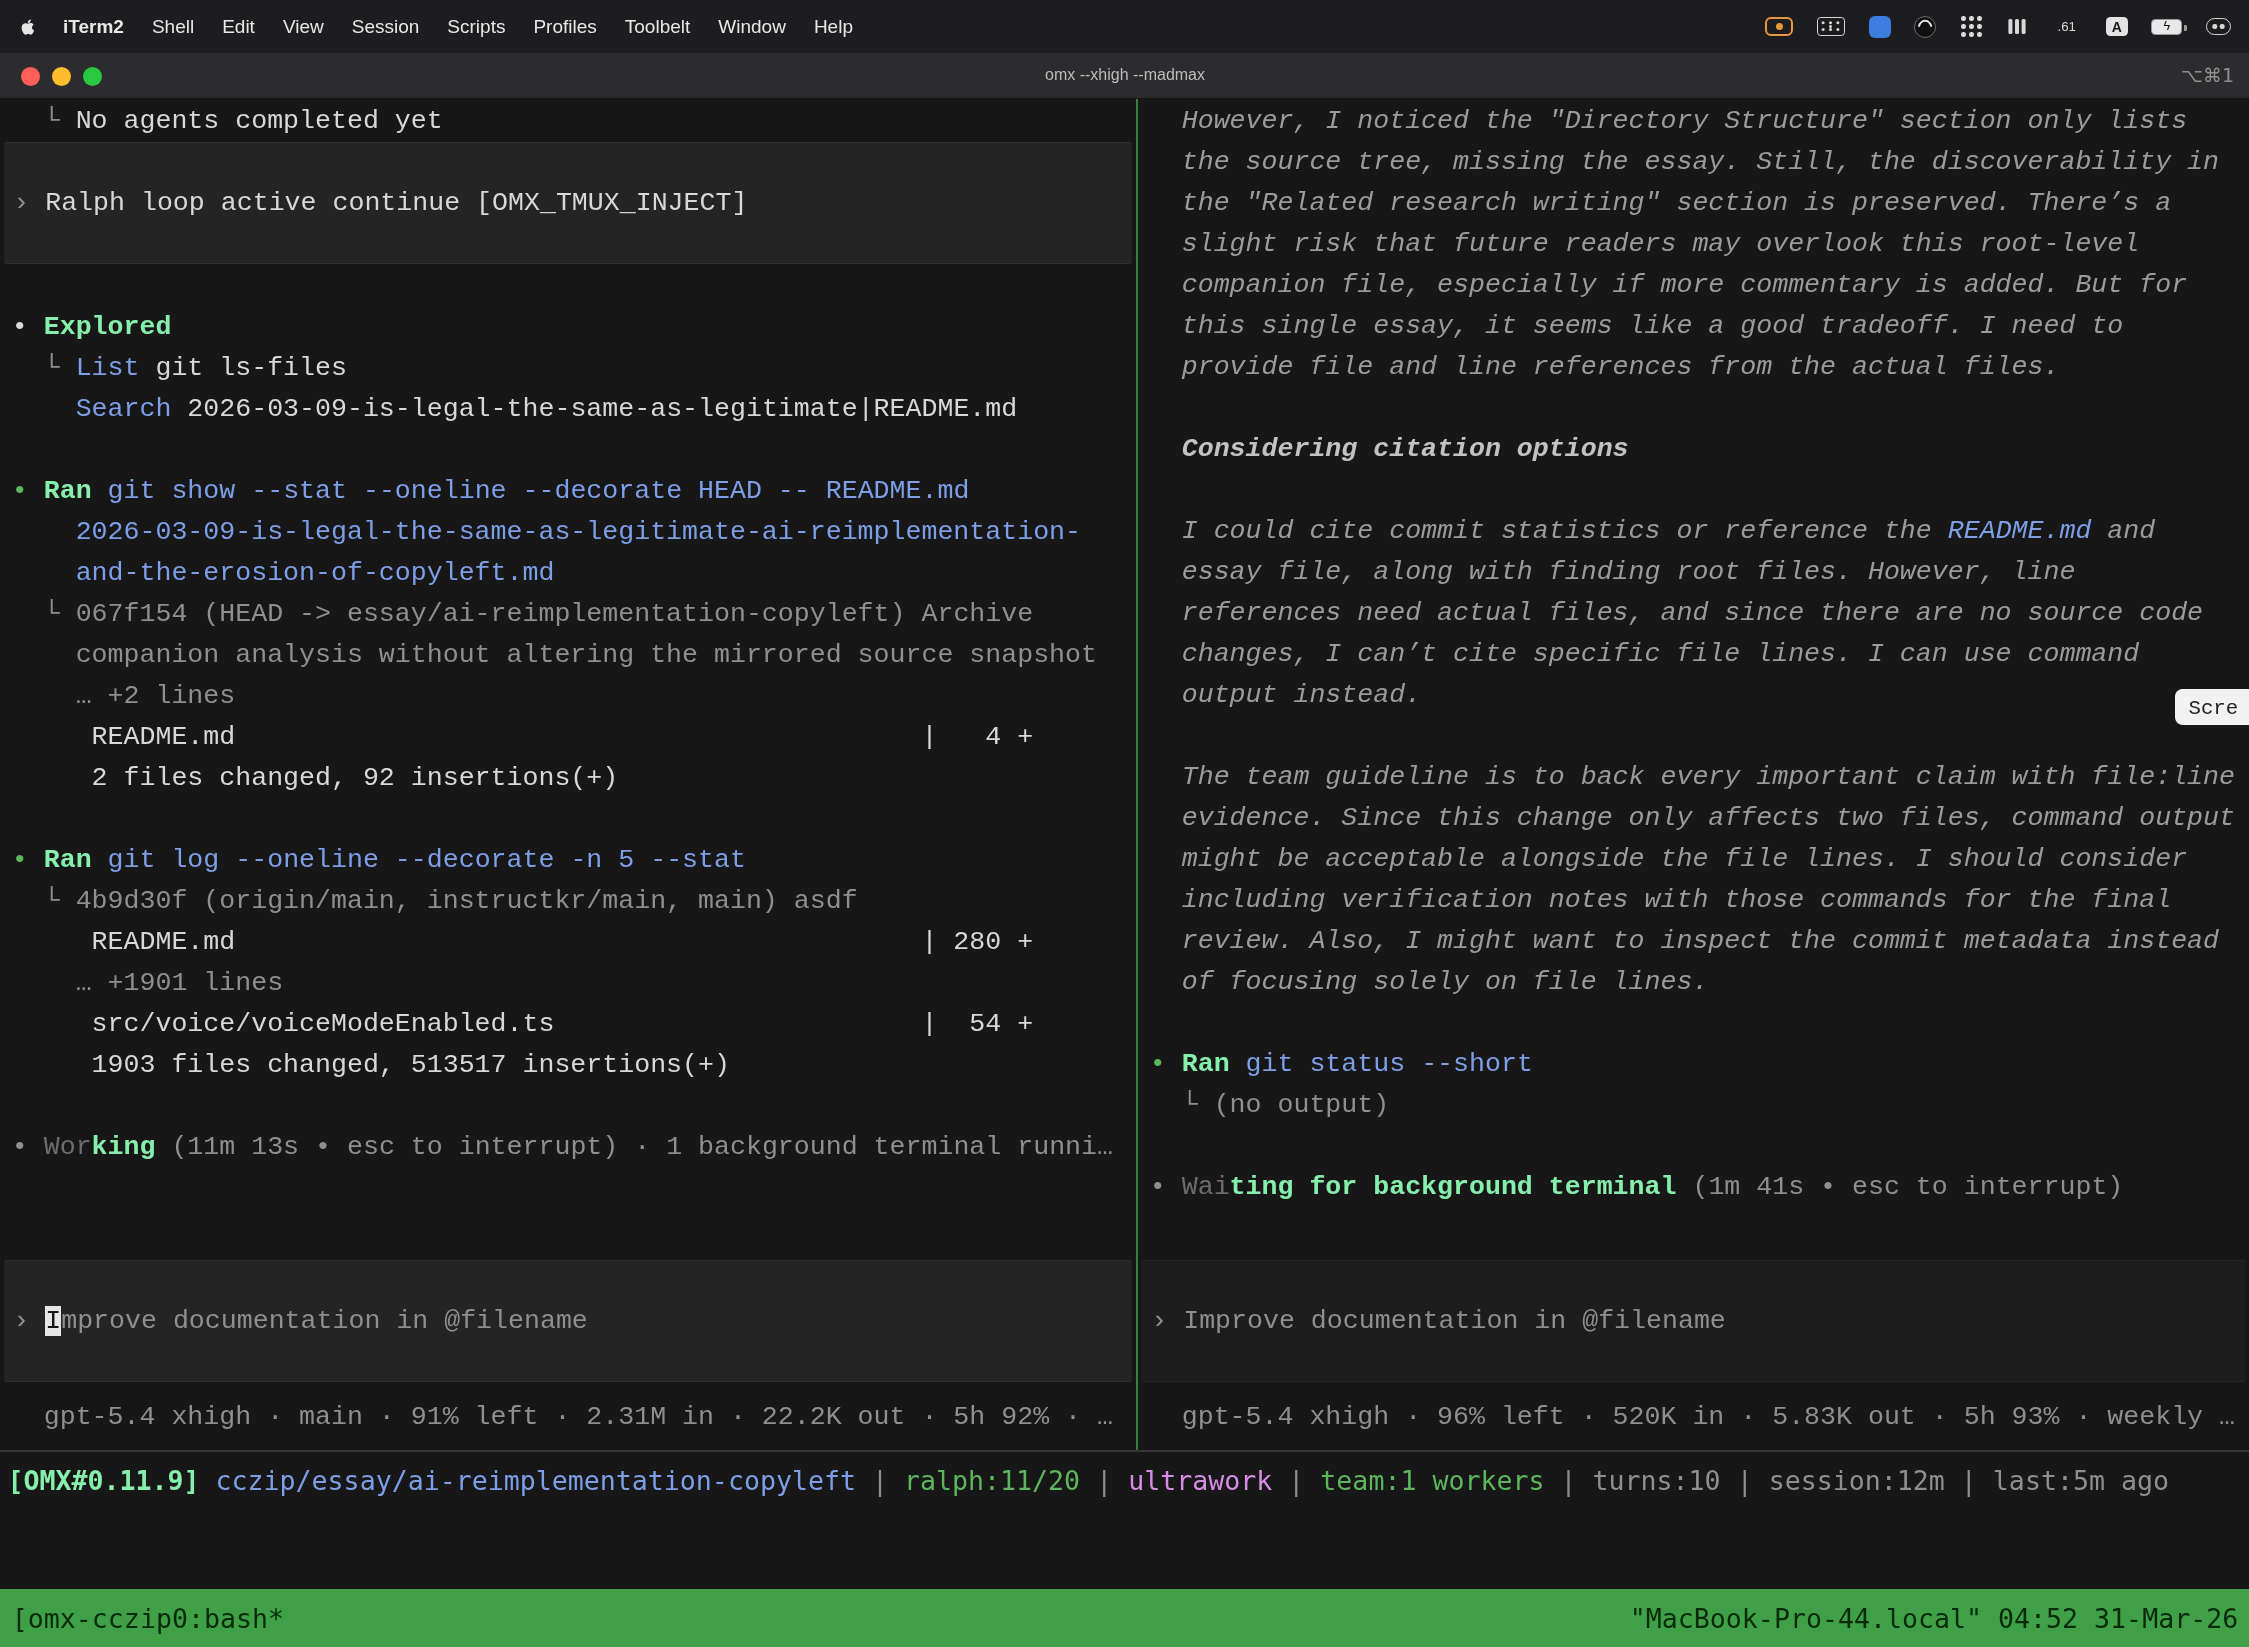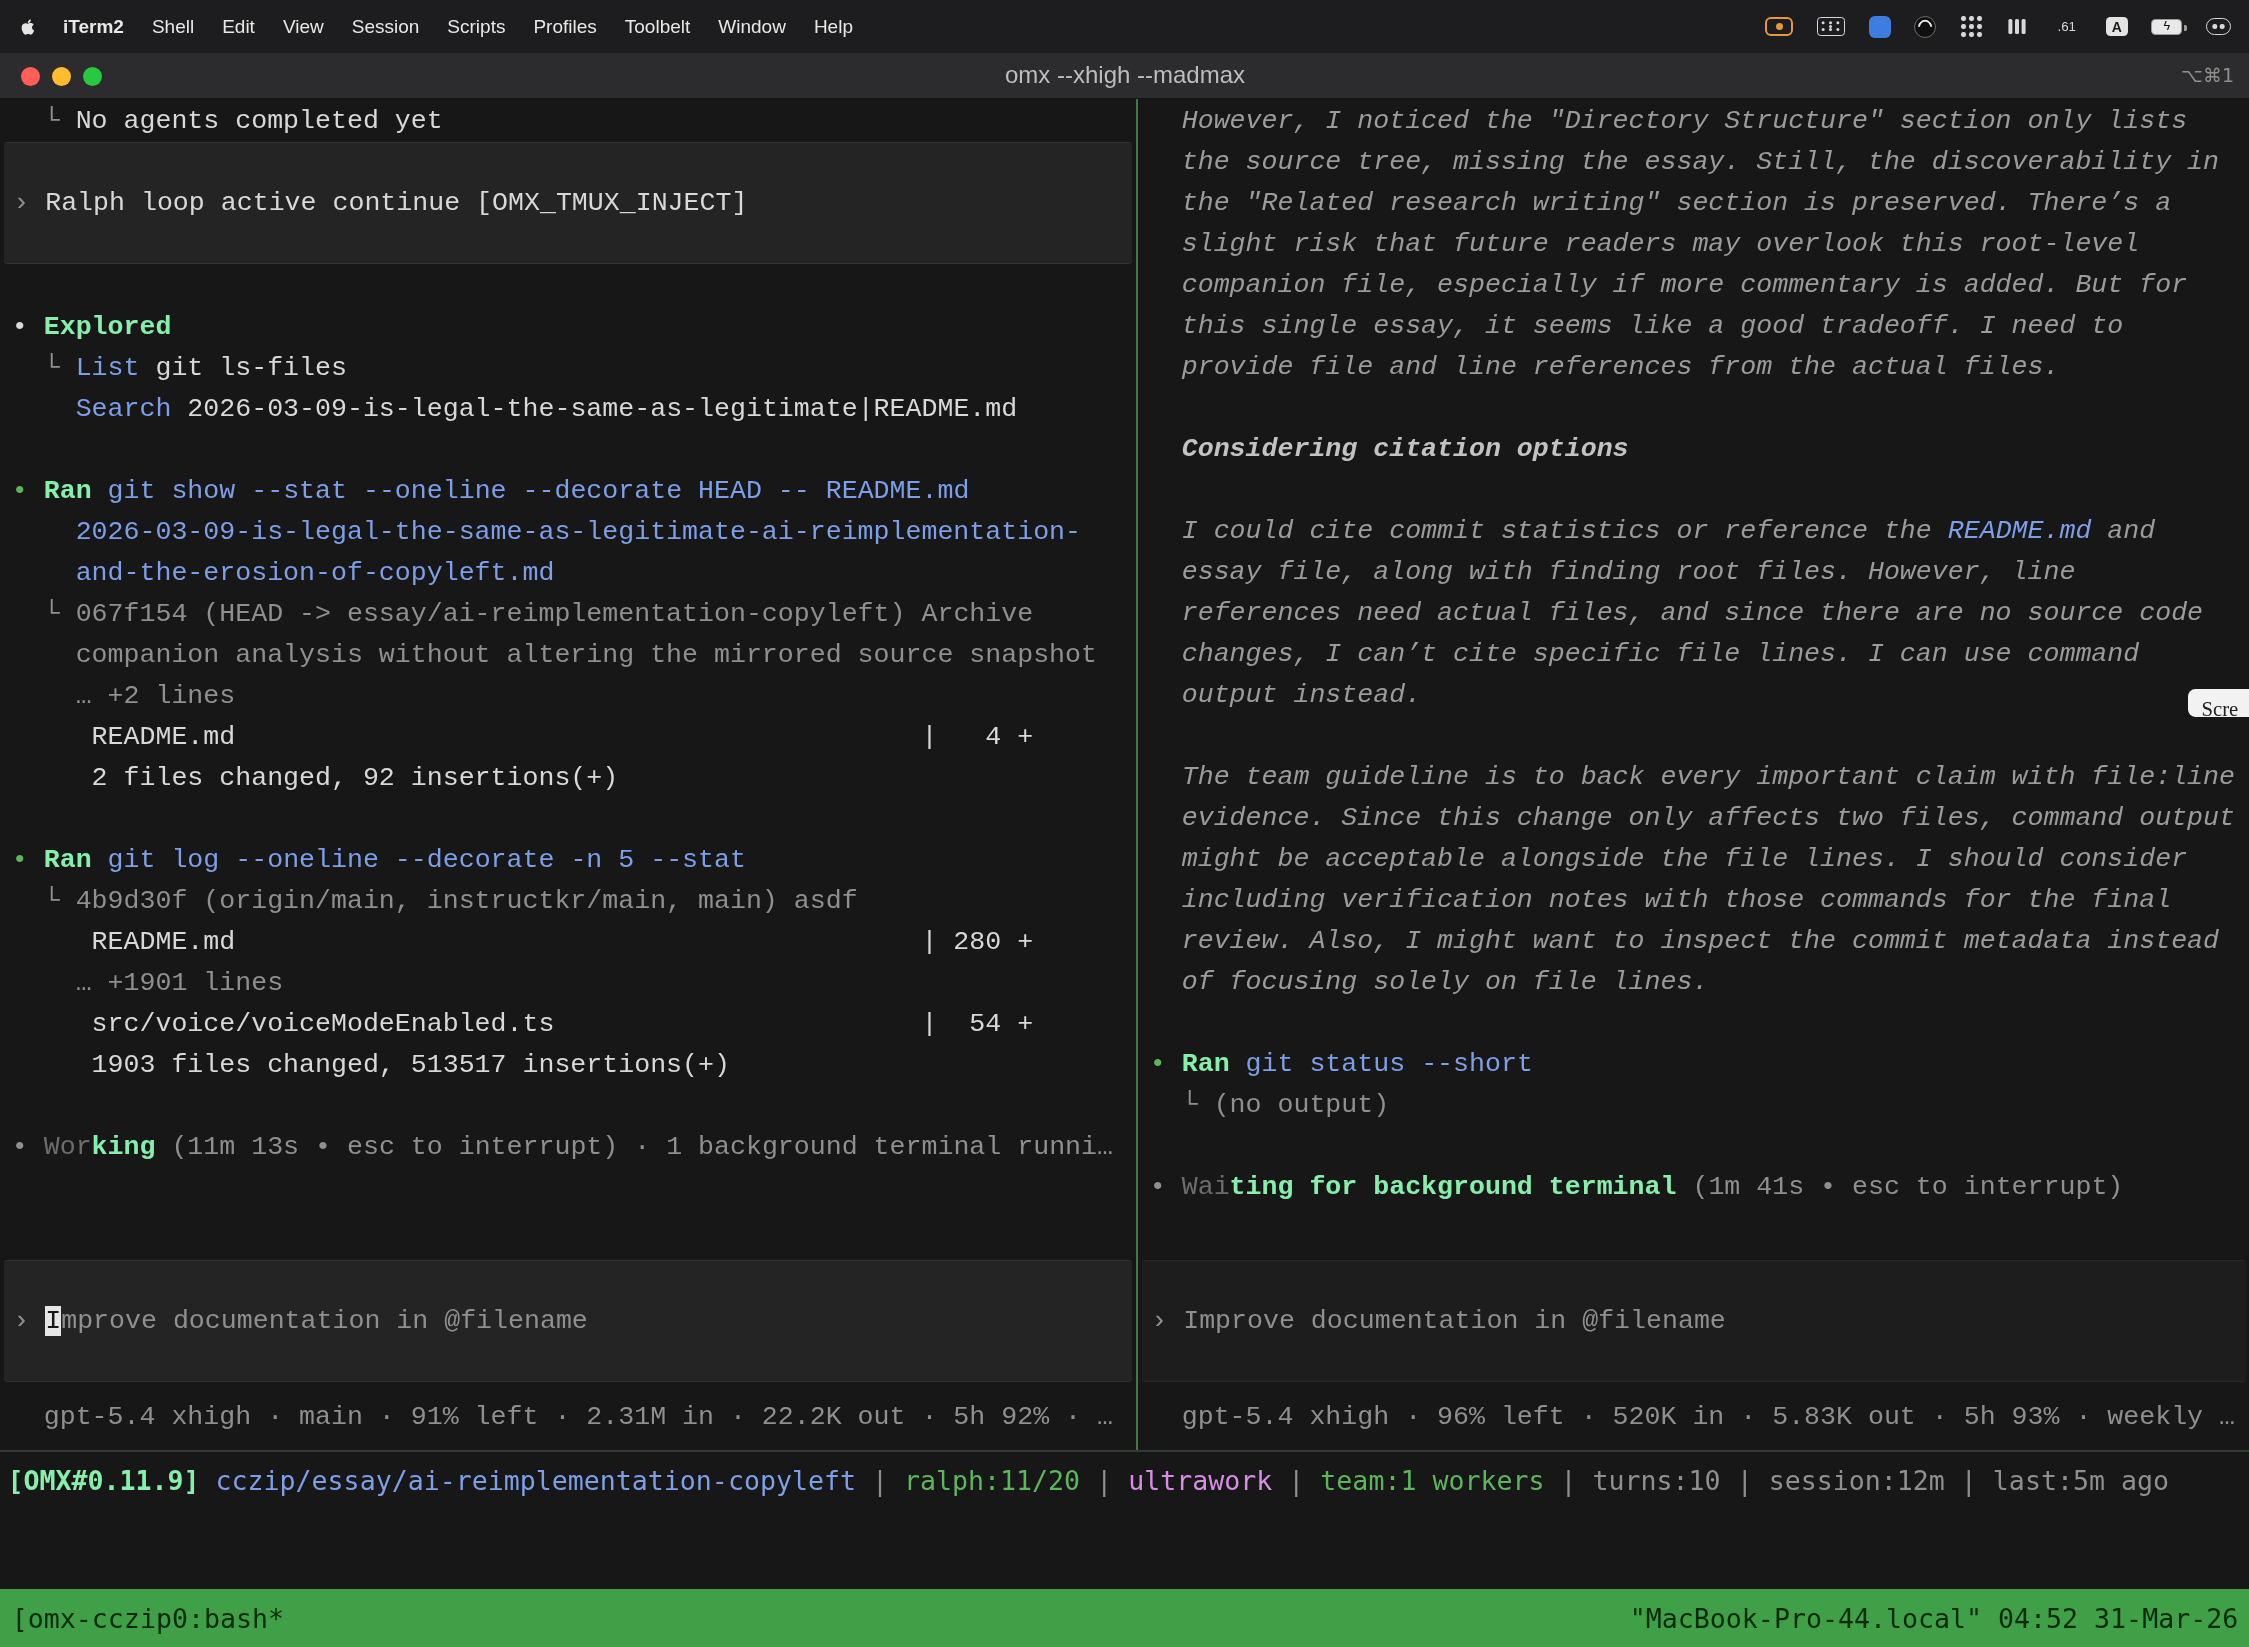--- a/index.html
+++ b/index.html
@@ -53,21 +53,21 @@
     position:absolute; top:53px; left:0; right:0; height:46px;
     background:#2c2b2d; border-bottom:1.5px solid #141414;
     font-family:"Liberation Sans", sans-serif;
   }
   .tl { position:absolute; top:14px; width:19px; height:19px; border-radius:50%; }
   .tl.red { left:20.7px;  background:#ff5f57; }
   .tl.yel { left:52px;  background:#febc2e; }
   .tl.grn { left:83px; background:#28c840; }
   .title-text {
     position:absolute; left:0; right:0; top:0; height:44px; line-height:44px;
-    text-align:center; color:#bdbdbd; font-size:24px;
+    text-align:center; color:#bdbdbd; font-size:16px;
   }
   .title-shortcut {
     position:absolute; right:16px; top:0; height:44px; line-height:44px;
     color:#8f8f8f; font-size:19px; font-family:"DejaVu Sans", sans-serif;
   }
 
   
   .terminal { position:absolute; top:99px; left:0; right:0; height:1351px; }
   .pane { position:absolute; top:0; bottom:0;font-family:Liberation Mono, monospace; }
   .pane-left  { left:0; width:1136px; }
@@ -89,22 +89,22 @@
     background:#242424; border-top:1.5px solid #313131; border-bottom:1.5px solid #313131; border-radius:3px;
     display:flex; align-items:center; padding-left:8.9px; font-size:26.6px; white-space:pre;
   }
   .pane-right .input-box { background:#1d1d1d; border-color:#282828; }
   .status-line {
     position:absolute; left:11.8px; right:0; bottom:12px; height:41px; line-height:41px;
     font-size:26.6px; white-space:pre; overflow:hidden;margin-top:36px;
   }
 
   .tooltip-scre {
-    position:absolute; top:689px; right:0; height:28px; line-height:40px;
-    background:#f2f2f2; color:#222; font-family:Liberation Serif, serif;
+    position:absolute; top:689px; right:0; height:36px; line-height:40px;
+    background:#f2f2f2; color:#222; font-family:Liberation Mono, monospace;
     font-size:20.7px; padding:0 11.8px 0 13.3px; border-radius:7.4px 0 0 7.4px;
   }
 
   
   .omx-line { position:absolute; top:1460px; left:7.4px; right:0; height:41px; line-height:41px; font-size:26.6px; white-space:pre; overflow:hidden; }
   .tmux-bar {
     position:absolute; left:0; right:0; top:1589px; bottom:0;
     background:#3fa047; color:#0a2a0c; font-size:26.6px;
     display:flex; align-items:center; justify-content:space-between;
     padding:0 11.8px; white-space:pre;

